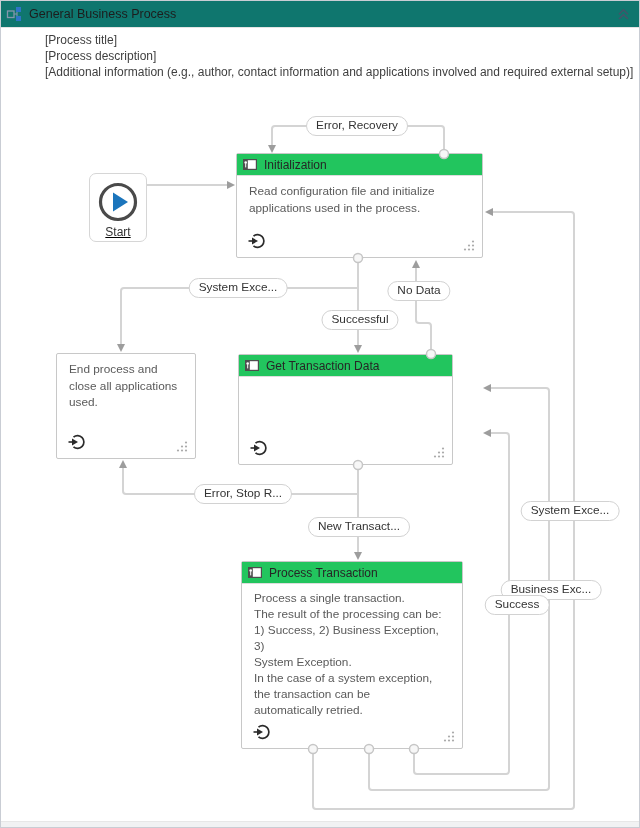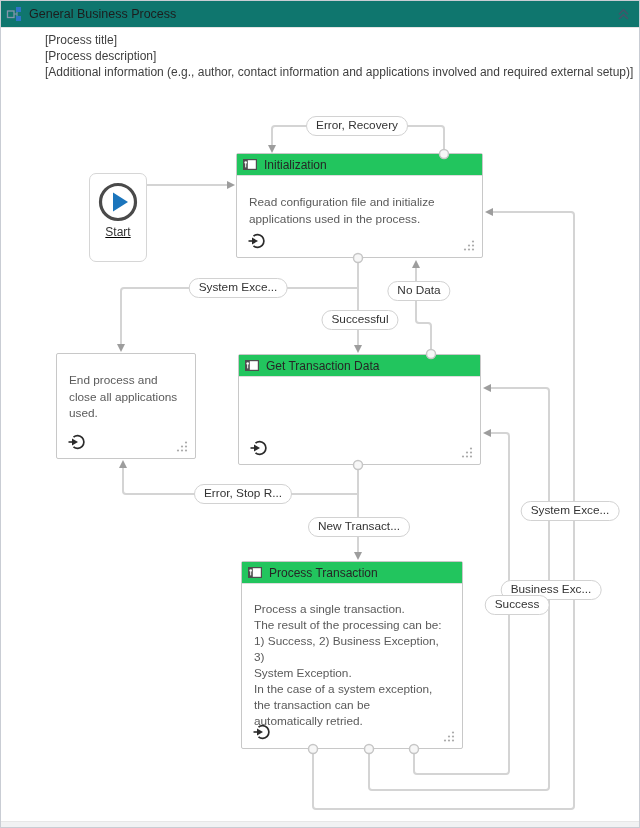--- a/index.html
+++ b/index.html
@@ -35,27 +35,27 @@
     position:absolute; background:#ffffff;
     border:1px solid #c8c8c8; border-radius:2px;
   }
   .node-header {
     height:22px; background:#22c55e; border-bottom:1px solid #ddd;
     display:flex; align-items:center; padding:0 6px;
   }
   .node-title { font-size:12px; color:#262626; margin-left:7px; white-space:nowrap; }
   .node-body {
     padding:7px 12px 0 12px; font-size:11.8px; color:#5a5a5a;
-    line-height:16.5px; white-space:pre-line;margin-top:11px;
+    line-height:16.5px; white-space:pre-line;
   }
   .enter-icon { position:absolute; left:11px; bottom:7px; width:19px; height:18px; }
   .grip-icon  { position:absolute; right:7px; bottom:6px; width:12px; height:11px; }
   
   .start-node {
-    position:absolute; left:88px; top:172px; width:58px; height:89px;
+    position:absolute; left:88px; top:172px; width:58px; height:69px;
     background:#fff; border:1px solid #d6d6d6; border-radius:7px;
     display:flex; flex-direction:column; align-items:center; justify-content:flex-start;
     padding-top:7px;
     text-decoration:underline;
   }
   .start-label { font-size:12px; color:#333; margin-top:2px; }
   
   .pill {
     position:absolute; transform:translate(-50%,-50%);
     background:#ffffff; border:1px solid #d2d2d2; border-radius:11px;
@@ -173,21 +173,21 @@
         <circle cx="10" cy="1.5" r="1.1"></circle>
           <circle cx="6" cy="5.5" r="1.1"></circle>
           <circle cx="10" cy="5.5" r="1.1"></circle>
         <circle cx="2" cy="9.5" r="1.1"></circle>
           <circle cx="6" cy="9.5" r="1.1"></circle>
           <circle cx="10" cy="9.5" r="1.1"></circle>
       </g>
     </svg>
   </div>
 
-  <div class="node" style="left:237px; top:353px; width:243px; height:111px;text-align:center;">
+  <div class="node" style="left:237px; top:353px; width:215px; height:111px;text-align:center;">
     <div class="node-header">
       <svg width="14" height="11" viewBox="0 0 14 11">
         <rect x="0.6" y="0.6" width="12.8" height="9.8" fill="#ffffff" stroke="#4e4e4e" stroke-width="1.2"></rect>
         <rect x="0.6" y="0.6" width="4.2" height="9.8" fill="#4e4e4e"></rect>
         <circle cx="2.7" cy="3.6" r="1.3" fill="#ffffff"></circle>
         <rect x="2.2" y="5" width="1" height="3.4" fill="#ffffff"></rect>
       </svg>
       <span class="node-title">Get Transaction Data</span>
     </div>
     <svg class="enter-icon" viewBox="0 0 19 18">

